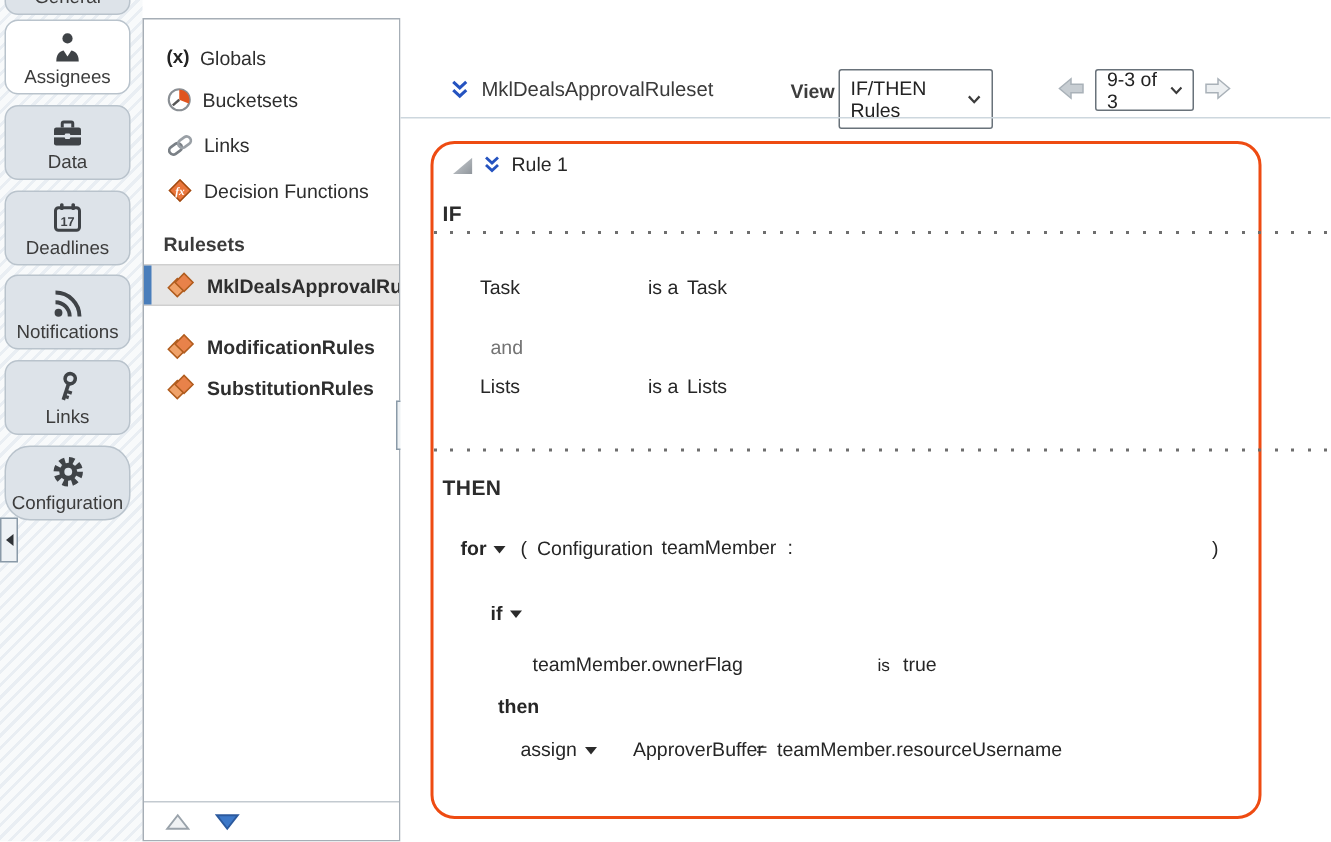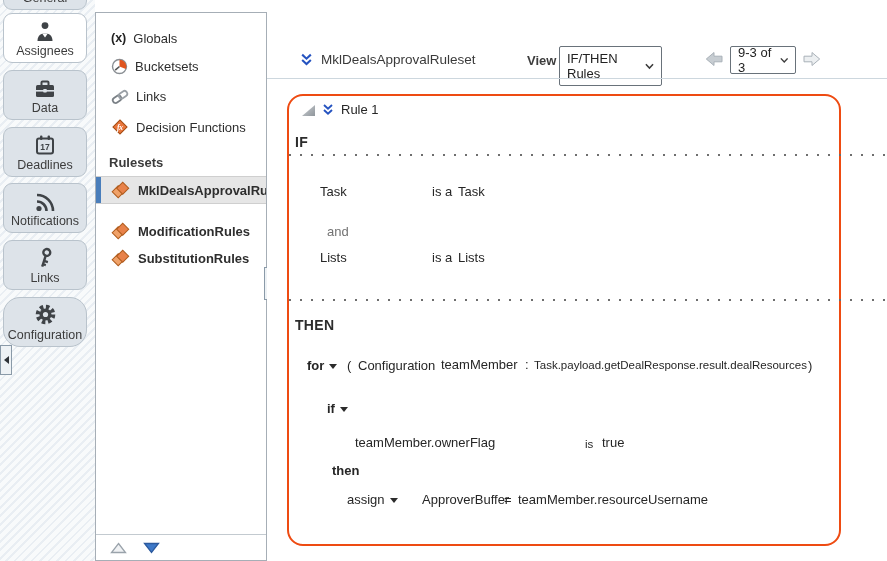--- a/index.html
+++ b/index.html
@@ -292,21 +292,20 @@
     <span class="abs rtext" style="left:143px;top:154px;">is a</span>
     <span class="abs rtext" style="left:169px;top:154px;">Lists</span>
 
     <span class="abs kw" style="left:6px;top:221px;">THEN</span>
 
     <span class="abs rtext bold" style="left:18px;top:262px;"><span>for</span><span class="caret"></span></span>
     <span class="abs rtext" style="left:58px;top:262px;">(</span>
     <span class="abs rtext" style="left:69px;top:262px;">Configuration</span>
     <span class="abs rtext" style="left:152px;top:261px;">teamMember</span>
     <span class="abs rtext" style="left:236px;top:261px;">:</span>
-    <span class="abs rsmall" style="left:245px;top:263px;">Task.payload.getDealResponse.result.dealResources</span>
     <span class="abs rtext" style="left:519px;top:262px;">)</span>
 
     <span class="abs rtext bold" style="left:38px;top:305px;"><span>if</span><span class="caret"></span></span>
 
     <span class="abs rtext" style="left:66px;top:339px;">teamMember.ownerFlag</span>
     <span class="abs rsmall" style="left:296px;top:342px;">is</span>
     <span class="abs rtext" style="left:313px;top:339px;">true</span>
 
     <span class="abs rtext bold" style="left:43px;top:367px;">then</span>
 

